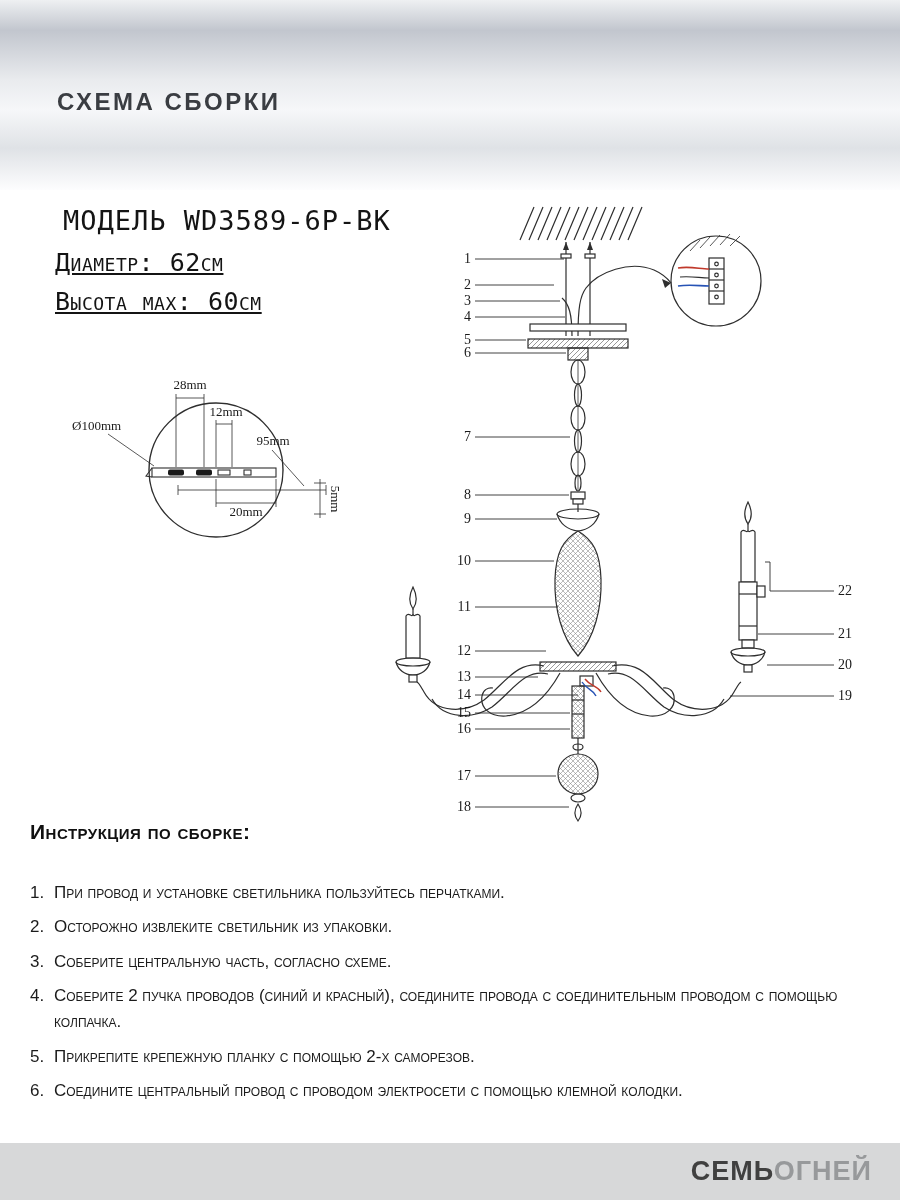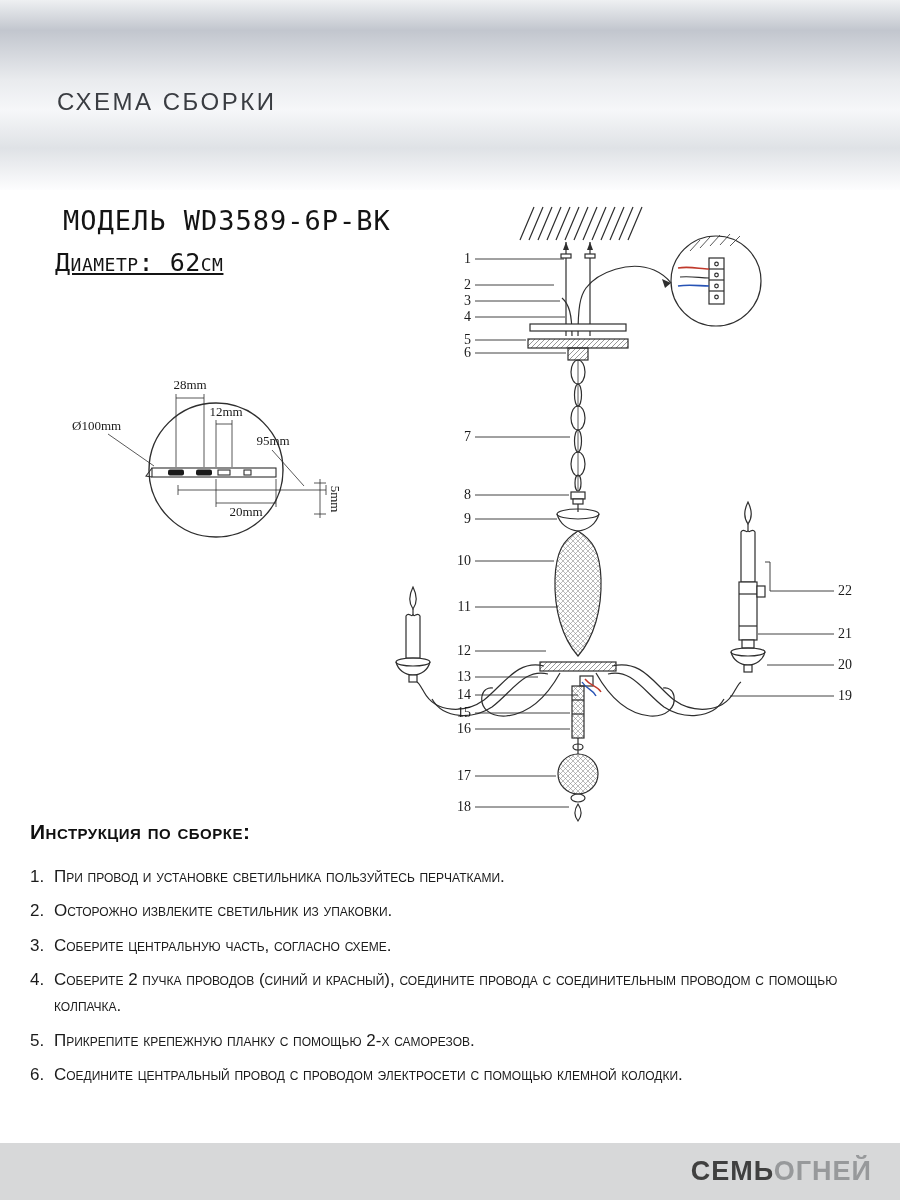--- a/index.html
+++ b/index.html
@@ -6,39 +6,39 @@
   html,body { width:900px; height:1200px; }
   body { font-family:"Liberation Sans", sans-serif; background:#ffffff; }
   .page { position:relative; width:900px; height:1200px; overflow:hidden; background:#ffffff; }
 
   .hdr {
     position:absolute; top:0; left:0; width:900px; height:190px;
     background:linear-gradient(180deg,#eef0f2 0%, #c2c6ce 16%, #e9ebee 42%, #f6f7f9 58%, #dfe2e6 78%, #fdfdfe 100%);
   }
   .hdr h1 {
     position:absolute; left:57px; top:88px;
-    font-size:24px; font-weight:normal; letter-spacing:2.5px; color:#3a3d42;
+    font-size:24px; font-weight:bold; letter-spacing:2.5px; color:#3a3d42;
   }
 
   .model {
     position:absolute; left:55px; top:205px;
     font-family:"DejaVu Sans Mono", monospace;
     font-variant:small-caps; color:#141414;
   }
   .model-name { font-size:27px; letter-spacing:1px; margin-bottom:12px;margin-left:8px; }
   .model-line { font-size:25px; letter-spacing:0.5px; margin-bottom:10px;text-decoration:underline; }
 
   .detail-wrap { position:absolute; left:68px; top:372px; width:285px; height:185px; }
   .main-wrap  { position:absolute; left:378px; top:196px; width:510px; height:632px; }
 
   .pn  { font-family:"Liberation Serif", serif; font-size:14px; fill:#1a1a1a; stroke:none; }
   .dim { font-family:"Liberation Serif", serif; font-size:13px; fill:#1a1a1a; stroke:none; }
 
   .instructions { position:absolute; left:30px; top:820px; width:852px; color:#1b1b1b; }
-  .inst-title { font-size:21px; font-weight:bold; font-variant:small-caps; letter-spacing:0.5px; color:#101010; margin-bottom:20px; }
+  .inst-title { font-size:21px; font-weight:bold; font-variant:small-caps; letter-spacing:0.5px; color:#101010; margin-bottom:36px; }
   .inst-item { display:flex; margin-bottom:8px; font-size:17px; line-height:1.55; font-variant:small-caps; }
   .inst-num { width:24px; flex:none; }
   .inst-text { flex:1; }
 
   .footer {
     position:absolute; left:0; bottom:0; width:900px; height:57px;
     background:#d7d8d9; display:flex; align-items:center; justify-content:flex-end;
     padding-right:28px;
   }
   .brand { font-size:27px; font-weight:bold; letter-spacing:1px; }
@@ -49,20 +49,21 @@
 
 <div class="page">
 
   <header class="hdr">
     <h1>СХЕМА СБОРКИ</h1>
   </header>
 
   <section class="model">
     <div class="model-name">МОДЕЛЬ WD3589-6P-BK</div>
     <div class="model-line">Диаметр: 62см</div>
+    <div class="model-line">Высота max: 60см</div>
   </section>
 
   <div class="detail-wrap">
     <svg width="285" height="185" viewBox="0 0 285 185">
       <g stroke="#2e2e2e" stroke-width="1.1" fill="none">
         <circle cx="148" cy="98" r="67" stroke-width="1.4"></circle>
         <g>
           <rect x="84" y="96" width="124" height="9" fill="#ffffff"></rect>
           <rect x="100" y="97.5" width="16" height="6" rx="2" fill="#1a1a1a" stroke="none"></rect>
           <rect x="128" y="97.5" width="16" height="6" rx="2" fill="#1a1a1a" stroke="none"></rect>

